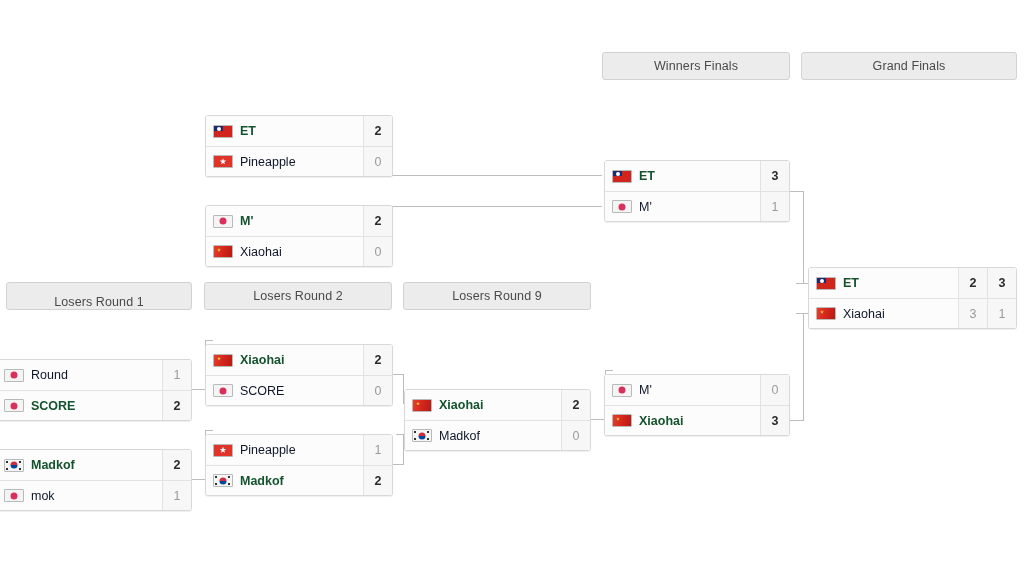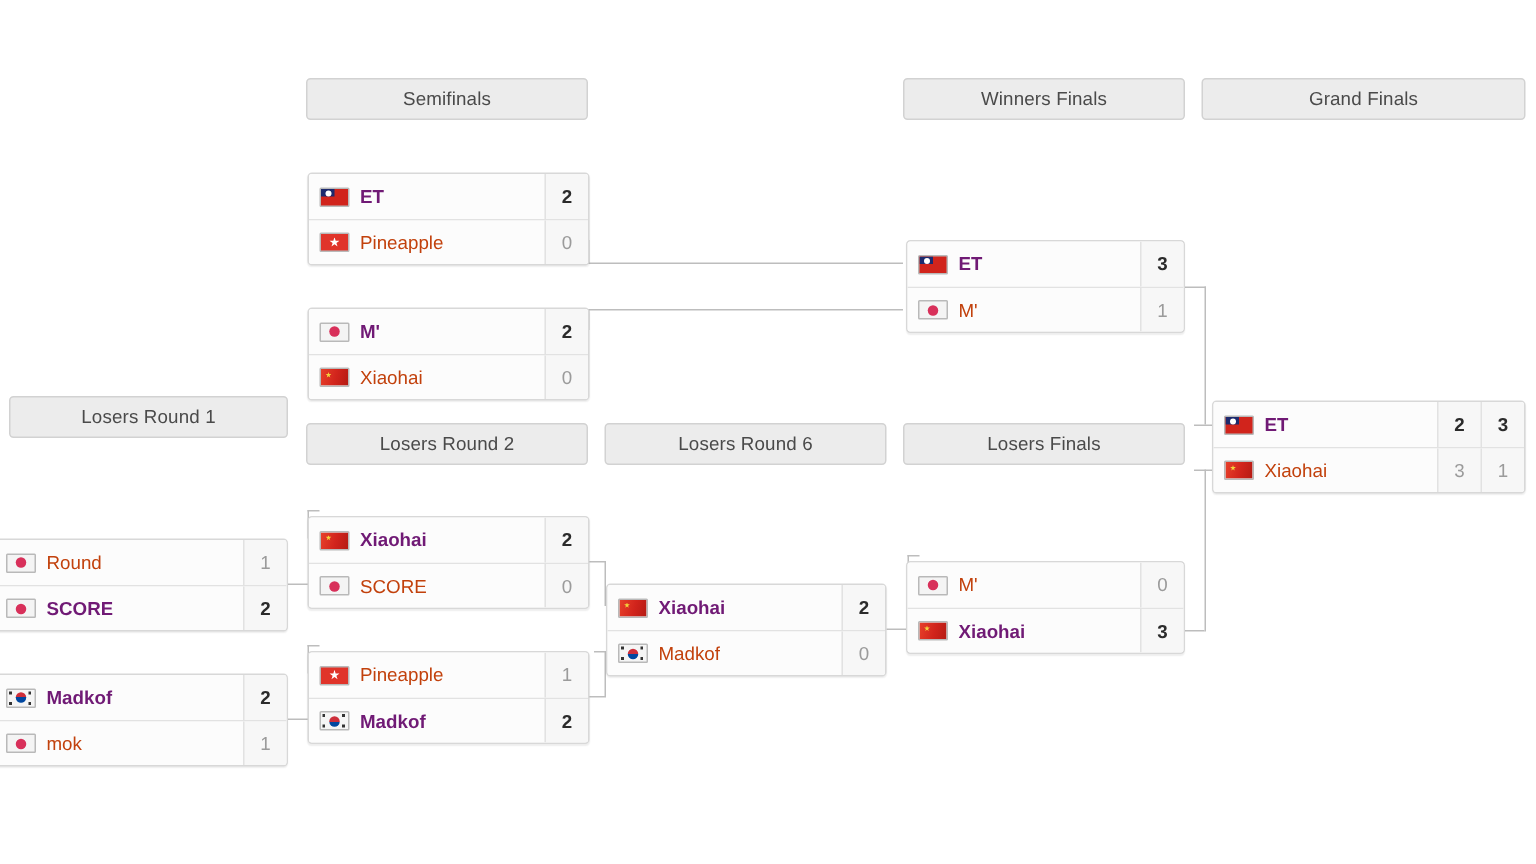--- a/index.html
+++ b/index.html
@@ -58,27 +58,27 @@
     flex: 1 1 auto;
     display: flex;
     align-items: center;
     padding-left: 7px;
     gap: 7px;
     min-width: 0;
     background: #fcfcfc;
   }
   .row .pname {
     font-size: 12.5px;
-    color: #c2410c;
+    color: #0f172a;
     white-space: nowrap;
     overflow: hidden;
     text-overflow: ellipsis;
   }
   .row.winner .pname {
-    color: #701a75;
+    color: #14532d;
     font-weight: bold;
   }
   .score-cell {
     flex: 0 0 auto;
     width: 28px;
     border-left: 1px solid #e2e2e2;
     display: flex;
     align-items: center;
     justify-content: center;
     font-size: 12.5px;
@@ -180,47 +180,41 @@
     z-index: 1;
   }
   .conn.h { height: 1px; }
   .conn.v { width: 1px; }
 </style>
 </head>
 <body>
 
 <div id="stage">
 
-  <div class="round-header" style="left:204px; top:52px; width:188px;">
-    <span>Semifinals</span>
-  </div>
 
   <div class="round-header" style="left:801px; top:52px; width:216px;">
     <span>Grand Finals</span>
   </div>
 
   <div class="round-header" style="left:602px; top:52px; width:188px;">
     <span>Winners Finals</span>
   </div>
 
-  <div class="round-header" style="left:6px; top:264px; width:186px;">
+  <div class="round-header" style="left:6px; top:282px; width:186px;align-items:flex-end;">
     <span>Losers Round 1</span>
   </div>
 
   <div class="round-header" style="left:204px; top:282px; width:188px;align-items:center;">
     <span>Losers Round 2</span>
   </div>
 
   <div class="round-header" style="left:403px; top:282px; width:188px;">
-    <span>Losers Round 6</span>
-  </div>
-
-  <div class="round-header" style="left:602px; top:282px; width:188px;">
-    <span>Losers Finals</span>
-  </div>
+    <span>Losers Round 9</span>
+  </div>
+
 
   <div class="conn v" style="left:392px; top:160px; height:16px;"></div>
   <div class="conn h" style="left:392px; top:175px; width:210px;"></div>
 
   <div class="conn h" style="left:392px; top:206px; width:210px;"></div>
   <div class="conn v" style="left:392px; top:206px; height:14px;"></div>
 
   <div class="conn h" style="left:790px; top:191px; width:14px;"></div>
   <div class="conn v" style="left:803px; top:191px; height:92px;"></div>
   <div class="conn h" style="left:796px; top:283px; width:12px;"></div>

